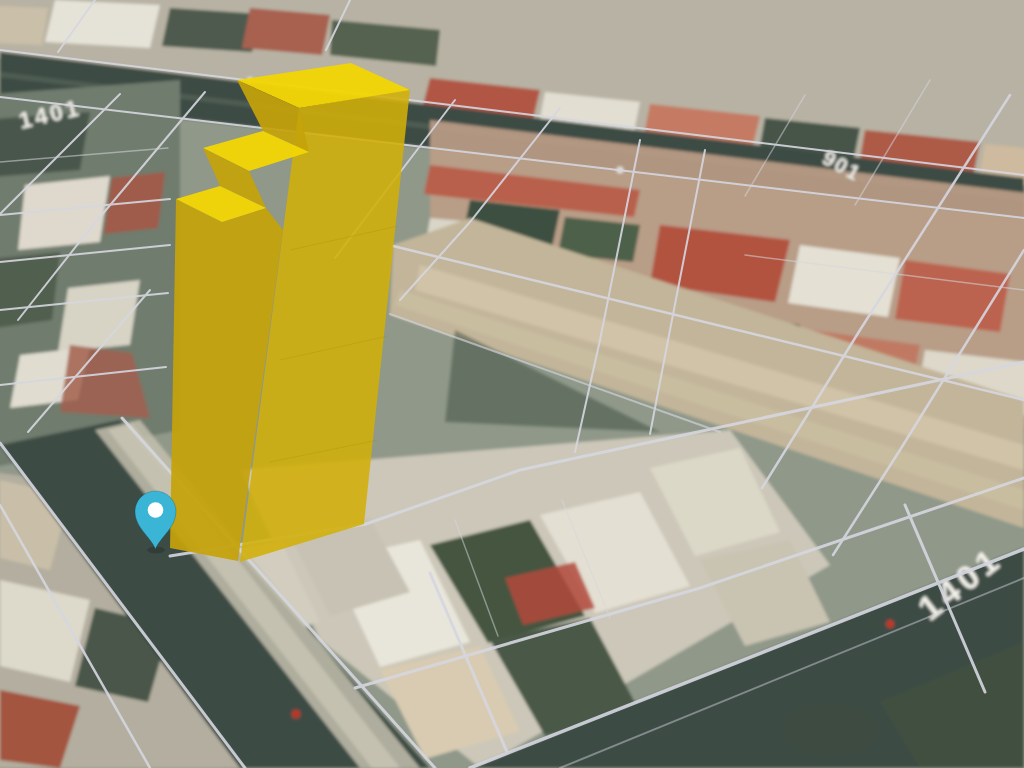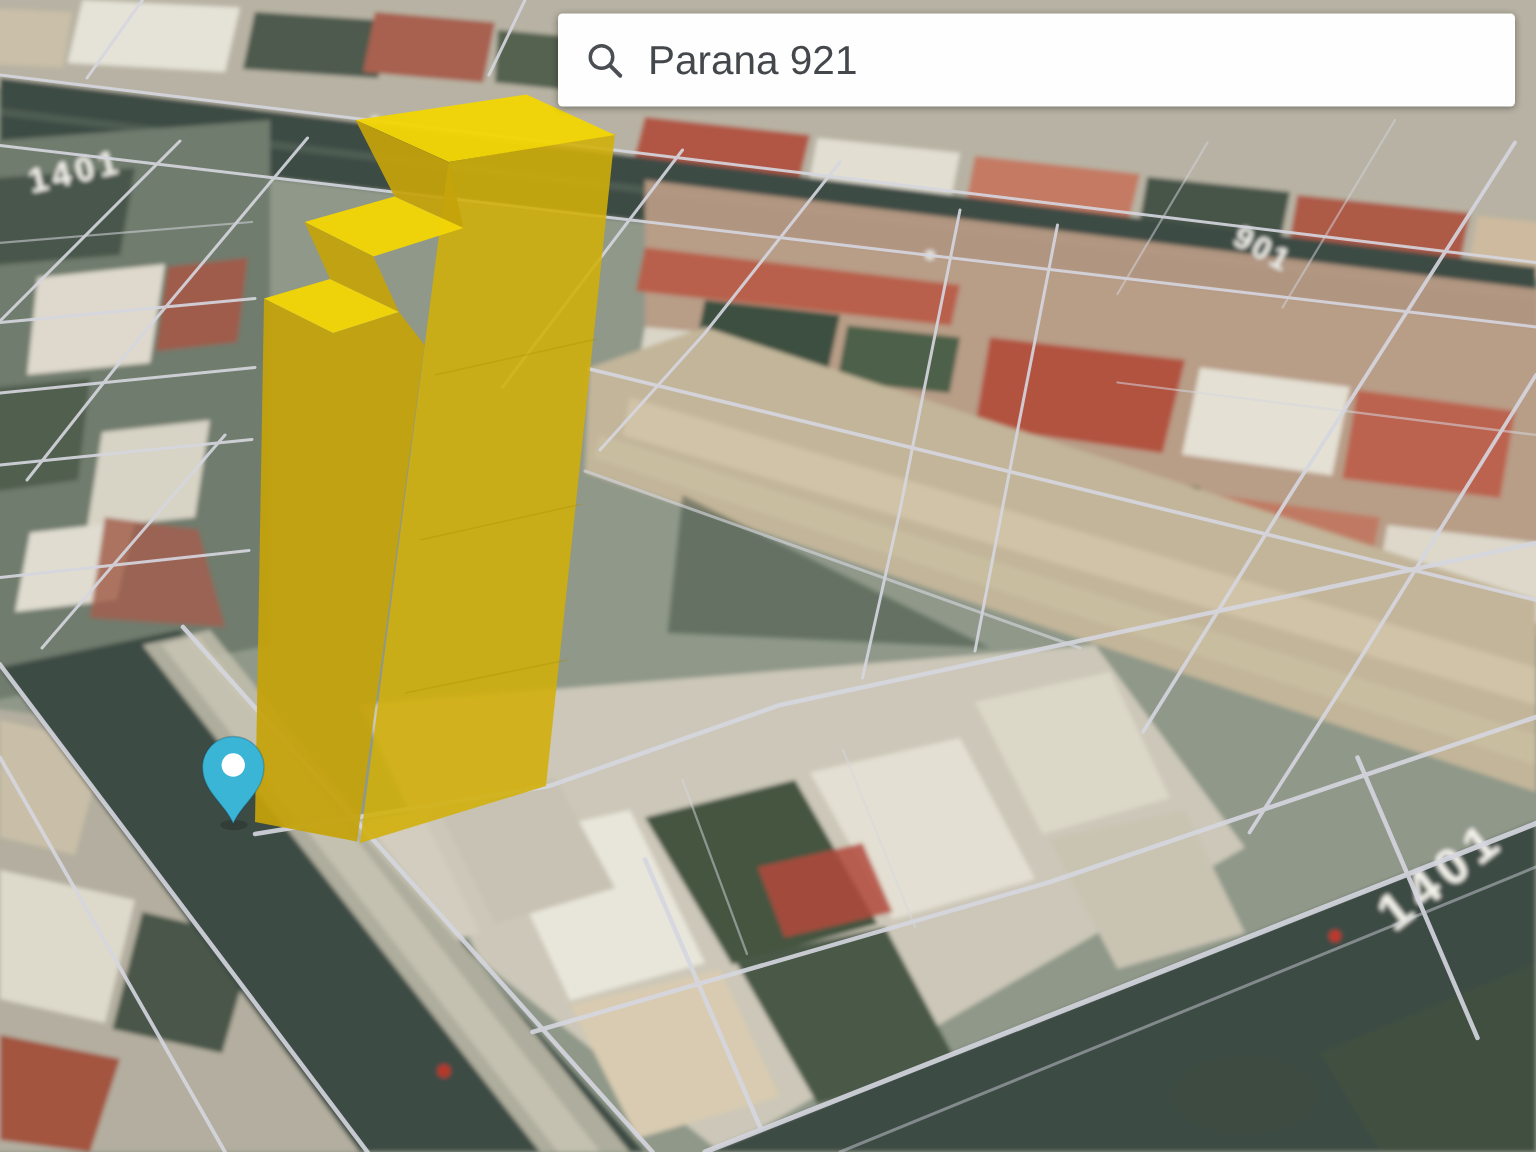--- a/index.html
+++ b/index.html
@@ -159,21 +159,14 @@
     <polygon points="176,199 220,186 266,208 222,222" opacity=".97" fill="#f2d506"></polygon>
   </g>
 
   <g>
     <ellipse cx="156" cy="550" rx="9" ry="3.5" fill="#000" opacity=".18"></ellipse>
     <path d="M155.5,549 C150,536 135,527.5 135,511.5 a20.5,20.5 0 1 1 41,0 C176,527.5 161,536 155.5,549 Z" stroke="rgba(0,60,80,.25)" stroke-width="1" fill="#3bb5d6"></path>
     <circle cx="155.5" cy="510" r="7.8" fill="#ffffff"></circle>
   </g>
 </svg>
 
-<div id="searchbar">
-  <svg width="27" height="27" viewBox="0 0 27 27">
-    <circle cx="11" cy="11" r="7.5" fill="none" stroke="#4b4e52" stroke-width="2.3"></circle>
-    <line x1="16.8" y1="16.8" x2="23.5" y2="23.5" stroke="#4b4e52" stroke-width="2.6" stroke-linecap="round"></line>
-  </svg>
-  <input id="search-input" type="text" value="Parana 921" style="">
-</div>
 
 </div>
 
 </body></html>

